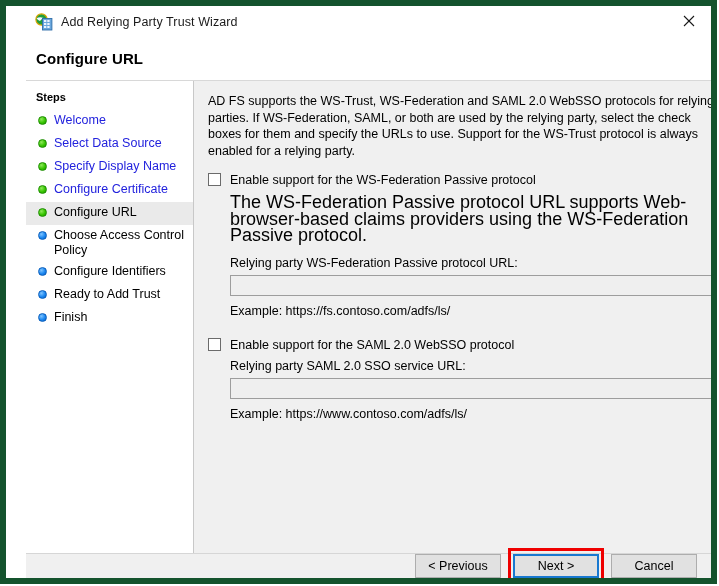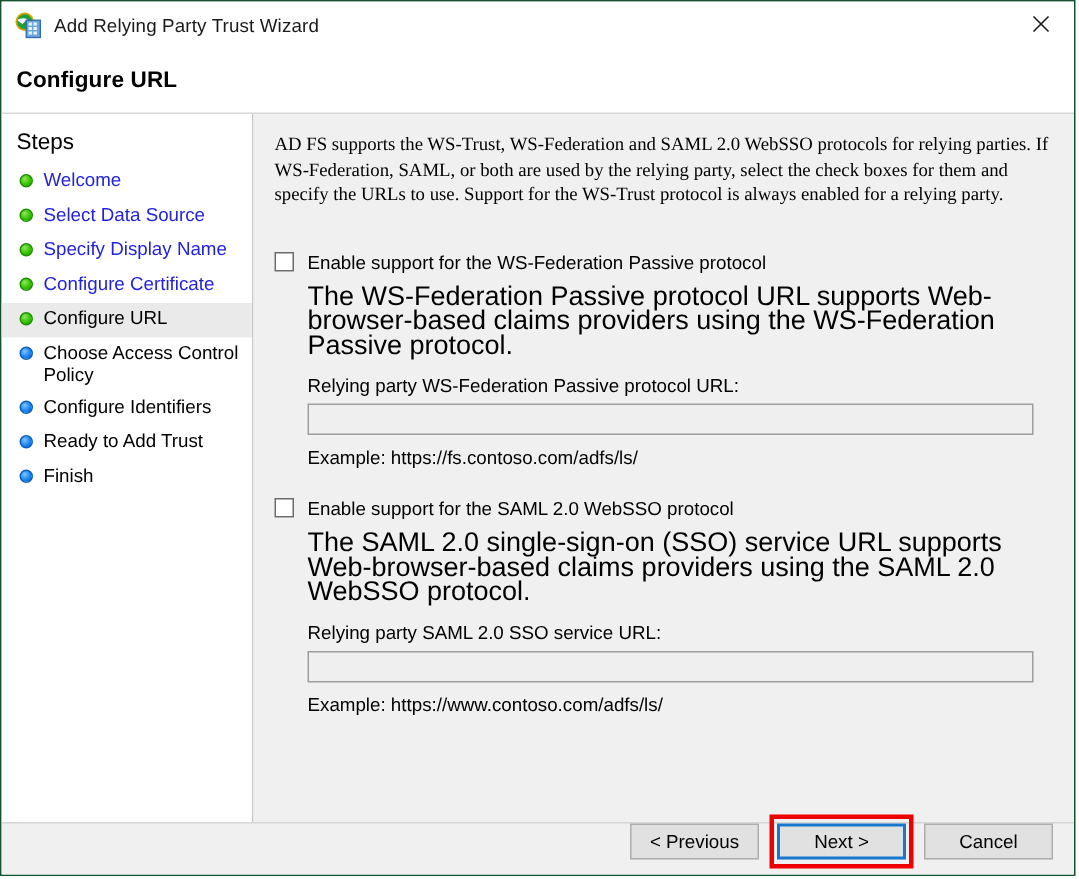--- a/index.html
+++ b/index.html
@@ -10,24 +10,25 @@
   body {
     width: 719px;
     height: 586px;
     font-family: "Liberation Sans", sans-serif;
     -webkit-font-smoothing: none;
   }
   .window {
     position: relative;
     width: 717px;
     height: 584px;
-    border: 1px solid #14532d;
+    border: 6px solid #14532d;
     background: #ffffff;
     box-sizing: border-box;
     overflow: hidden;
+    padding-left: 20px;
   }
 
   
   .titlebar {
     position: relative;
     height: 31px;
     background: #ffffff;
     display: flex;
     align-items: center;
   }
@@ -82,22 +83,22 @@
   }
   .sidebar {
     width: 168px;
     flex: 0 0 168px;
     background: #ffffff;
     border-right: 1px solid #c8c8c8;
     box-sizing: border-box;
     padding-top: 8px;
   }
   .steps-title {
-    font-size: 15px;
-    font-weight: normal;
+    font-size: 11px;
+    font-weight: bold;
     color: #000000;
     padding: 2px 0 7px 10px;
   }
   .step {
     display: flex;
     align-items: flex-start;
     padding: 3px 6px 3px 12px;
     font-size: 12.5px;
     line-height: 15px;
     min-height: 17px;
@@ -128,23 +129,22 @@
     flex: 1 1 auto;
     background: #f0f0f0;
     box-sizing: border-box;
     padding: 12px 14px 0 14px;
     position: relative;
   }
   .intro {
     font-size: 12.5px;
     line-height: 16.5px;
     color: #000000;
-    margin: 0 0 30px 0;
+    margin: 0 0 14px 0;
     max-width: 516px;
-    font-family: Liberation Serif, serif;
   }
   .check-row {
     display: flex;
     align-items: flex-start;
     margin: 0 0 6px 0;
   }
   .checkbox {
     width: 13px;
     height: 13px;
     background: #ffffff;
@@ -338,21 +338,20 @@
         <div class="example">Example: https://fs.contoso.com/adfs/ls/</div>
       </div>
 
       <div class="gap"></div>
 
       <div class="check-row">
         <span class="checkbox"></span>
         <span class="check-label">Enable support for the SAML 2.0 WebSSO protocol</span>
       </div>
       <div class="indent">
-        <p class="desc">The SAML 2.0 single-sign-on (SSO) service URL supports Web-browser-based claims providers using the SAML 2.0 WebSSO protocol.</p>
         <div class="field-label">Relying party SAML 2.0 SSO service URL:</div>
         <input class="text-input" type="text" value="" style="">
         <div class="example">Example: https://www.contoso.com/adfs/ls/</div>
       </div>
 
     </div>
   </div>
 
   <div class="footer">
     <button class="btn">&lt; Previous</button>

